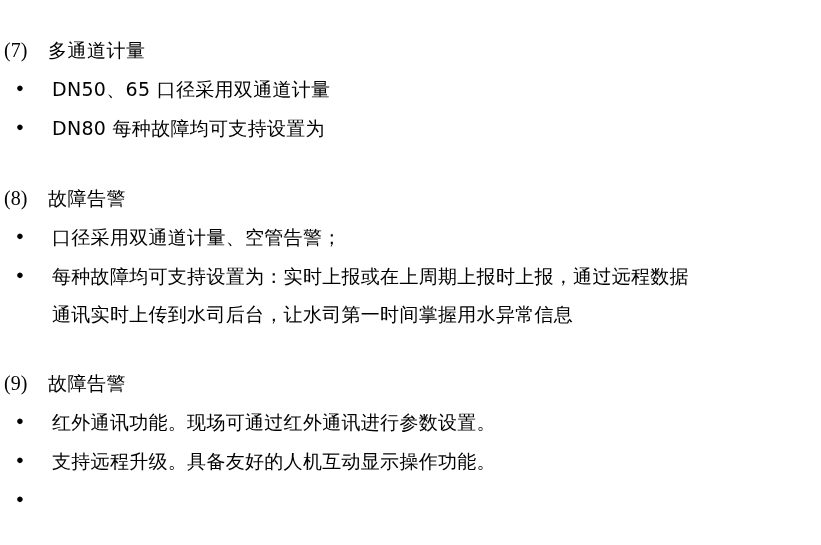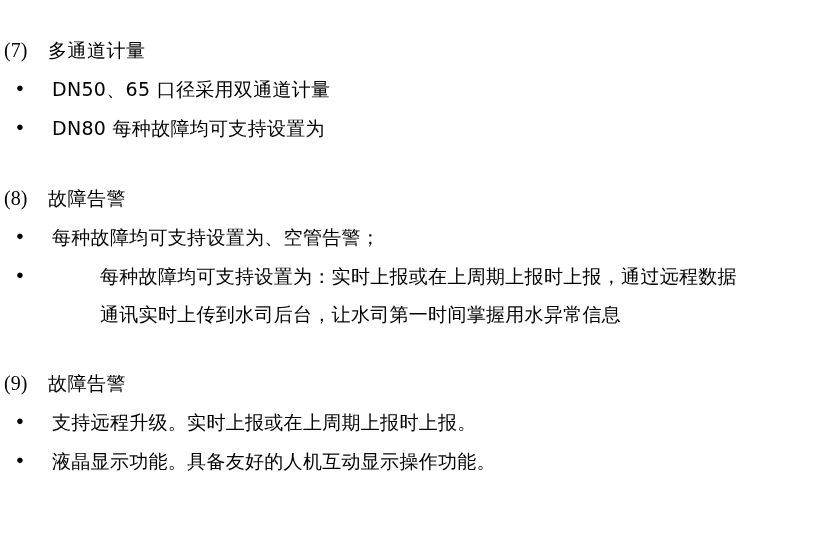--- a/index.html
+++ b/index.html
@@ -71,21 +71,20 @@
   }
   .bullet-item .btext {
     font-family: "DejaVu Sans", "Liberation Sans", sans-serif;
     font-size: 19px;
     letter-spacing: 0.3px;
     max-width: 640px;
     text-indent: 0;
   }
   .bullet-item.wrap .btext {
     line-height: 38px;
-    margin-left: 48px;
   }
 </style>
 </head>
 <body>
 
 <div class="page">
 
   <div class="section">
     <div class="heading">
       <span class="num">(7)</span>
@@ -104,39 +103,42 @@
   </div>
 
   <div class="section">
     <div class="heading">
       <span class="num">(8)</span>
       <span class="htext">故障告警</span>
     </div>
     <ul class="bullets">
       <li class="bullet-item">
         <span class="dot"></span>
-        <span class="btext">每种故障均可支持设置为、空管告警；</span>
+        <span class="btext">口径采用双通道计量、空管告警；</span>
       </li>
       <li class="bullet-item wrap">
         <span class="dot"></span>
         <span class="btext">每种故障均可支持设置为：实时上报或在上周期上报时上报，通过远程数据通讯实时上传到水司后台，让水司第一时间掌握用水异常信息</span>
       </li>
     </ul>
   </div>
 
   <div class="section">
     <div class="heading">
       <span class="num">(9)</span>
       <span class="htext">故障告警</span>
     </div>
     <ul class="bullets">
       <li class="bullet-item">
         <span class="dot"></span>
-        <span class="btext">支持远程升级。实时上报或在上周期上报时上报。</span>
+        <span class="btext">红外通讯功能。现场可通过红外通讯进行参数设置。</span>
       </li>
       <li class="bullet-item">
         <span class="dot"></span>
-        <span class="btext">液晶显示功能。具备友好的人机互动显示操作功能。</span>
+        <span class="btext">支持远程升级。具备友好的人机互动显示操作功能。</span>
+      </li>
+      <li class="bullet-item">
+        <span class="dot"></span>
       </li>
     </ul>
   </div>
 
 </div>
 
 </body></html>

